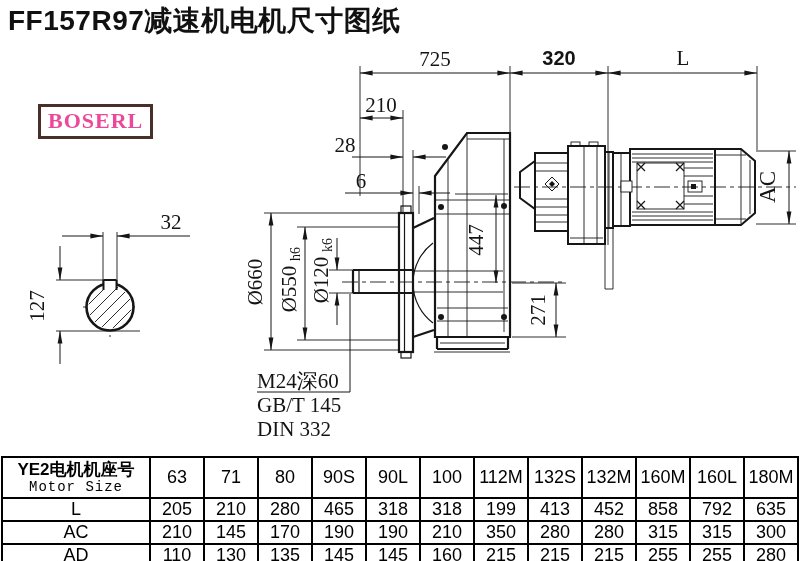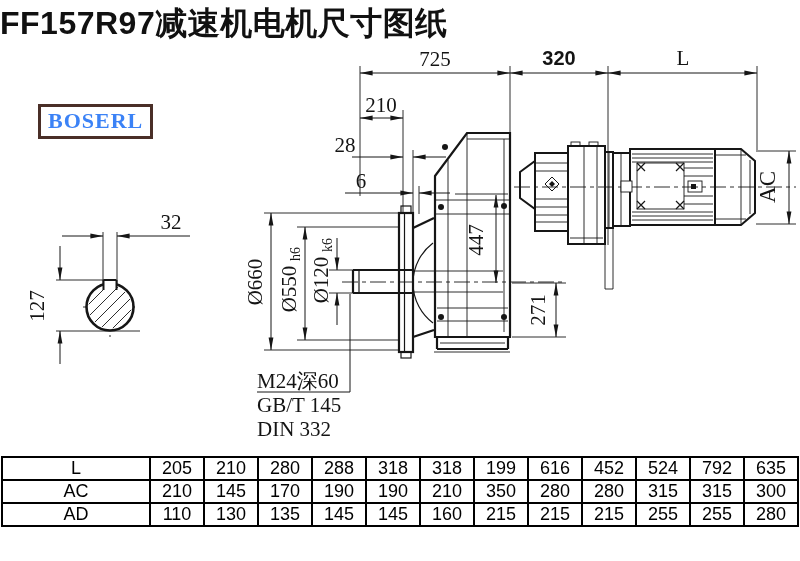--- a/index.html
+++ b/index.html
@@ -1,32 +1,32 @@
 <!DOCTYPE html>
 <html><head>
 <meta charset="utf-8">
 <style>
   html,body{margin:0;padding:0;}
   body{
     width:800px;height:561px;position:relative;background:#ffffff;
     font-family:"Liberation Sans",sans-serif;overflow:hidden;
   }
   .page-title{
-    position:absolute;left:0;top:2px;margin:0;
-    font-size:32px;font-weight:bold;color:#111111;letter-spacing:0.5px;
+    position:absolute;left:8px;top:2px;margin:0;
+    font-size:28px;font-weight:bold;color:#111111;letter-spacing:0.5px;
     font-family:"Liberation Sans",sans-serif;
   }
   .brand-box{
     position:absolute;left:38px;top:104px;
     border:3px solid #4a2f28;background:#ffffff;
     padding:1px 7px 2px 7px;box-shadow:inset 0 0 0 1px #ffffff;
   }
   .brand-box span{
     font-family:"Liberation Serif",serif;font-weight:bold;
-    font-size:22px;color:#3b82f6;letter-spacing:1px;
+    font-size:22px;color:#ec4899;letter-spacing:1px;
   }
   svg.drawing{position:absolute;left:0;top:0;}
   
   .size-table-wrap{position:absolute;left:1px;top:456px;width:797px;}
   table.size-table{
     border-collapse:collapse;table-layout:fixed;width:797px;
     font-family:"Liberation Sans",sans-serif;color:#000;
   }
   table.size-table th,table.size-table td{
     border:2px solid #000;text-align:center;vertical-align:middle;
@@ -301,32 +301,50 @@
         <col class="c-size">
         <col class="c-size">
         <col class="c-size">
         <col class="c-size">
         <col class="c-size">
         <col class="c-size">
         <col class="c-size">
         <col class="c-size">
       </colgroup>
     <tbody>
+      <tr>
+        <th class="hdr-cell">
+          <div class="hdr-cn">YE2电机机座号</div>
+          <div class="hdr-en">Motor Size</div>
+        </th>
+      <th class="size-col">63</th>
+          <th class="size-col">71</th>
+          <th class="size-col">80</th>
+          <th class="size-col">90S</th>
+          <th class="size-col">90L</th>
+          <th class="size-col">100</th>
+          <th class="size-col">112M</th>
+          <th class="size-col">132S</th>
+          <th class="size-col">132M</th>
+          <th class="size-col">160M</th>
+          <th class="size-col">160L</th>
+          <th class="size-col">180M</th>
+        </tr>
     <tr>
           <td class="row-label">L</td>
           <td class="val">205</td>
           <td class="val">210</td>
           <td class="val">280</td>
-          <td class="val">288</td>
+          <td class="val">465</td>
           <td class="val">318</td>
           <td class="val">318</td>
           <td class="val">199</td>
-          <td class="val">616</td>
+          <td class="val">413</td>
           <td class="val">452</td>
-          <td class="val">524</td>
+          <td class="val">858</td>
           <td class="val">792</td>
           <td class="val">635</td>
         </tr>
         <tr>
           <td class="row-label">AC</td>
           <td class="val">210</td>
           <td class="val">145</td>
           <td class="val">170</td>
           <td class="val">190</td>
           <td class="val">190</td>

